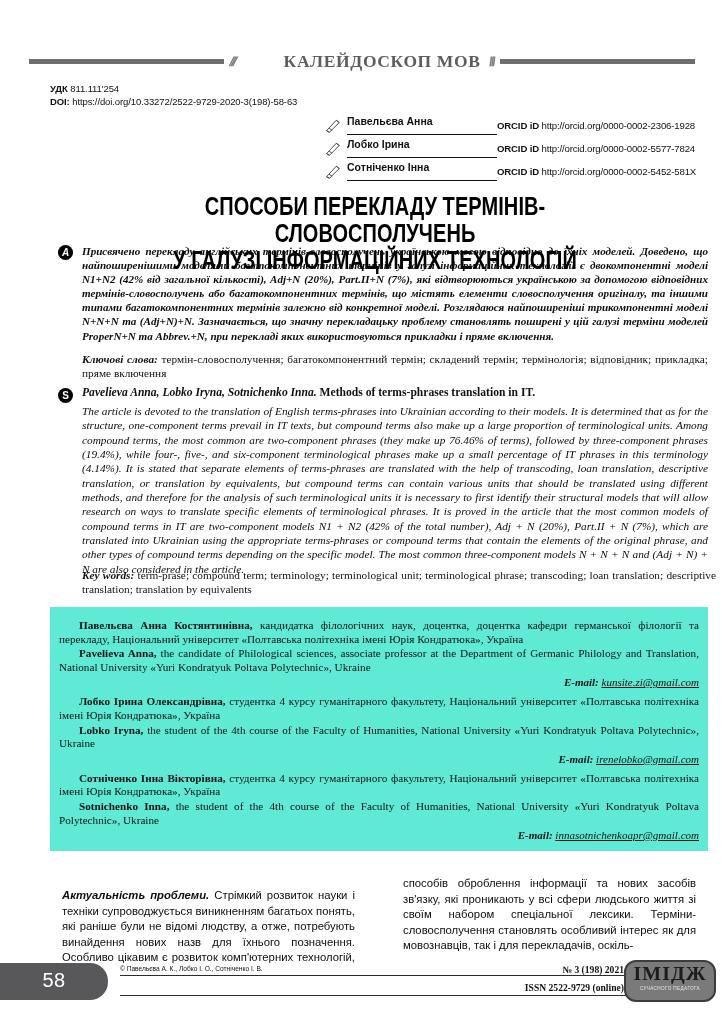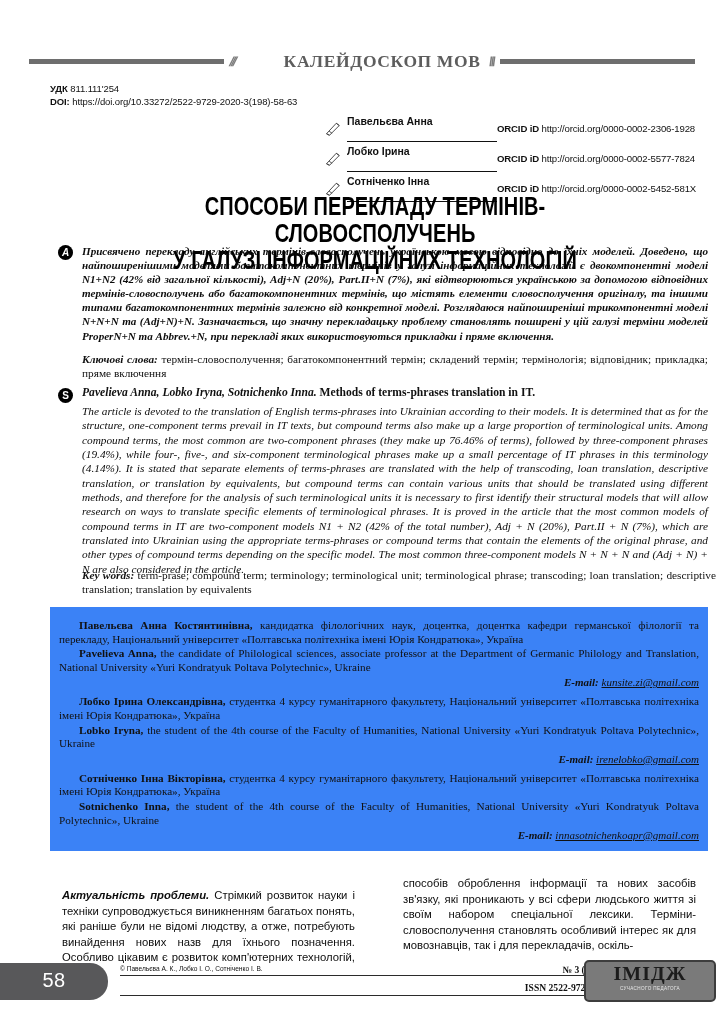--- a/index.html
+++ b/index.html
@@ -77,21 +77,21 @@
     row-gap: 3px;
     align-items: center;
     font-family: "Liberation Sans", sans-serif;
   }
   .pen-icon { width: 18px; height: 15px; display:block; }
   .author-name {
     font-size: 10.5px;
     font-weight: 700;
     color: #111;
     border-bottom: 1.4px solid #111;
-    padding-bottom: 14px;
+    padding-bottom: 7px;
     display: inline-block;
     line-height: 12px;
   }
   .orcid-line {
     font-size: 9.6px;
     color: #111;
     white-space: nowrap;
     letter-spacing: -.15px;
   }
   .orcid-line b { font-weight: 700; }
@@ -181,21 +181,21 @@
     text-align: justify;
   }
   .kw-en .kwlab { font-style: italic; font-weight: 700; }
 
   
   .bio-box {
     position: absolute;
     left: 50px;
     right: 16px;
     top: 607px;
-    background: #3b82f6;
+    background: #5eead4;
     padding: 12px 9px 10px 9px;
     box-sizing: border-box;
   }
   .bio-entry { margin-bottom: 7px; }
   .bio-entry:last-child { margin-bottom: 0; }
   .bio-p {
     font-size: 11.2px;
     line-height: 13.6px;
     text-align: justify;
     text-indent: 20px;
@@ -275,23 +275,22 @@
     font-size: 9.6px;
     font-weight: 700;
     white-space: nowrap;
   }
   .logo {
     position: absolute;
     right: 8px; top: -3px;
     width: 88px; height: 38px;
     background: #7a7a7a;
     border: 2px solid #3d3d3d;
-    border-radius: 5px;
+    border-radius: 12px;
     overflow: hidden;
-    padding-left: 40px;
   }
   .logo-main {
     position:absolute; left:0; right:0; top:1px;
     text-align:center;
     font-family: "Liberation Serif", serif;
     font-weight: 700;
     font-size: 19px;
     line-height: 22px;
     color: #1c1c1c;
     letter-spacing: 1px;

